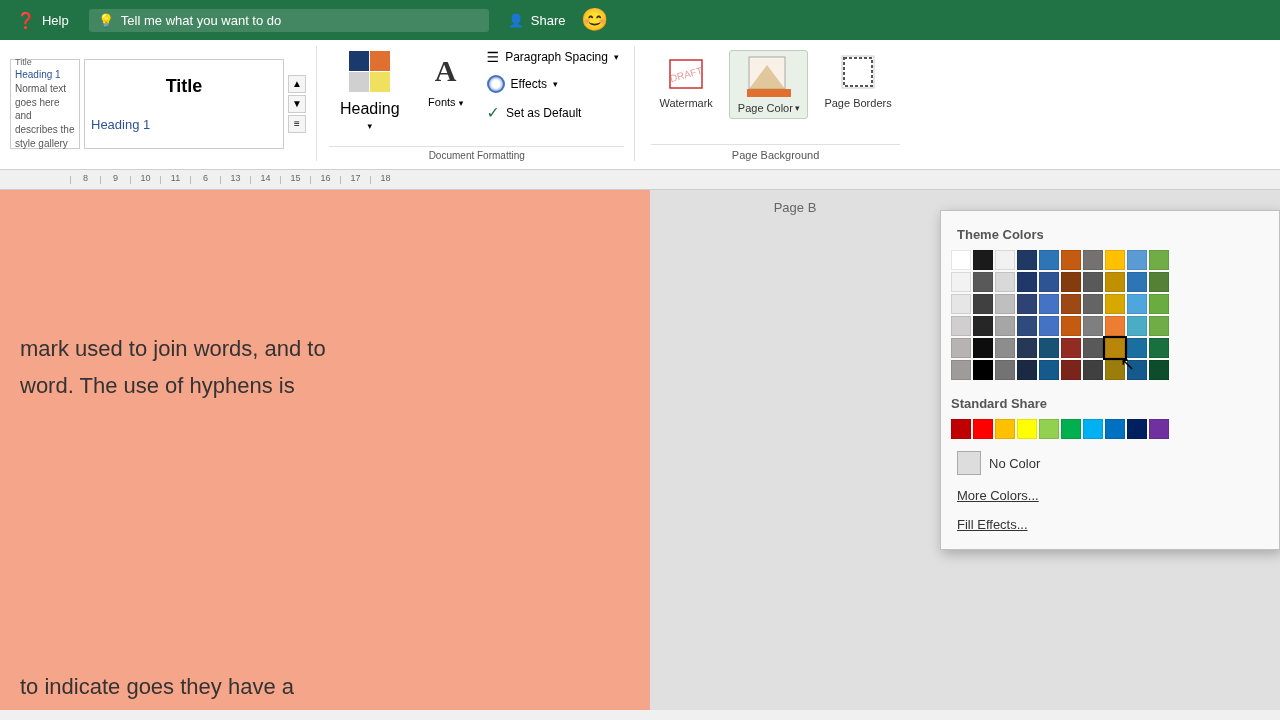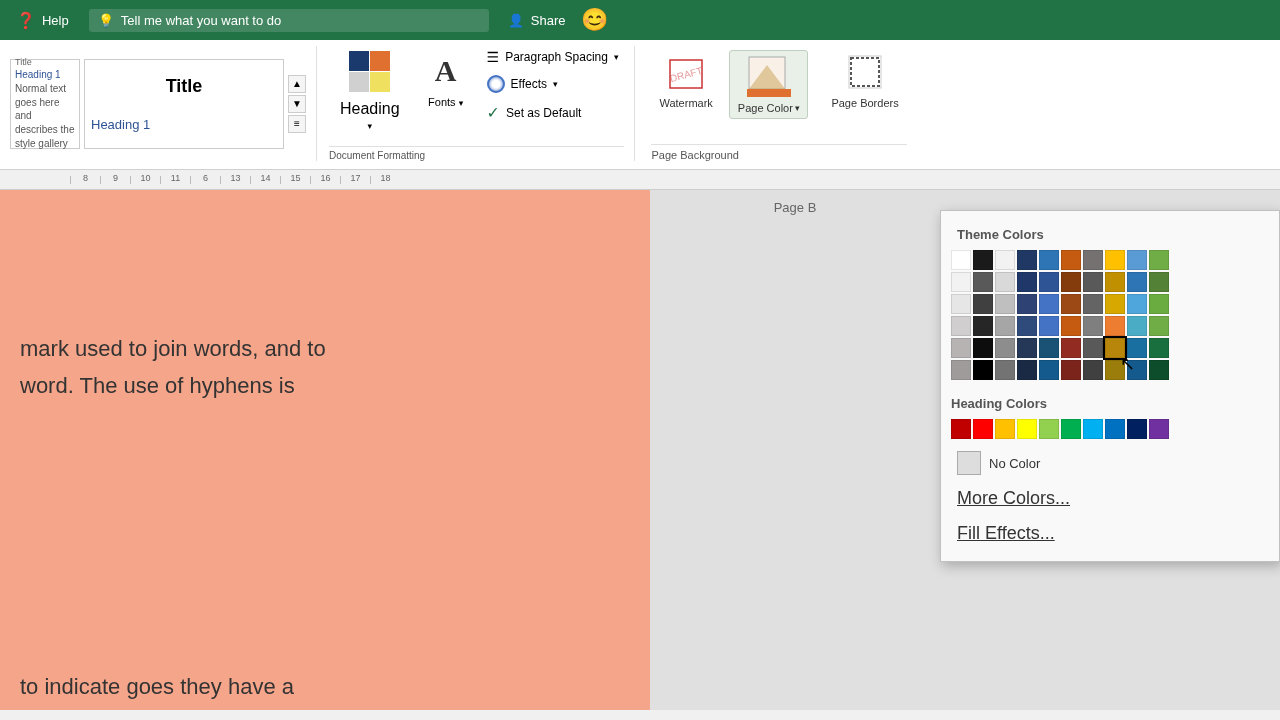--- a/index.html
+++ b/index.html
@@ -263,21 +263,21 @@
       border: 1px solid #aaa;
       background: #ddd;
     }
     .no-color-label {
       font-size: 13px;
       color: #333;
     }
 
     .color-menu-item {
       padding: 7px 16px;
-      font-size: 18px;
+      font-size: 13px;
       color: #333;
       cursor: pointer;
       text-decoration: underline;
     }
 
     
     .watermark-btn {
       display: flex;
       flex-direction: column;
       align-items: center;
@@ -325,21 +325,20 @@
     }
 
     .page-borders-btn {
       display: flex;
       flex-direction: column;
       align-items: center;
       gap: 3px;
       padding: 4px 8px;
       cursor: pointer;
       border-radius: 3px;
-      margin-left: 7px;
     }
 
     .colors-btn, .fonts-btn {
       display: flex;
       flex-direction: column;
       align-items: center;
       gap: 3px;
       padding: 3px 5px;
       cursor: pointer;
       border-radius: 3px;
@@ -399,20 +398,21 @@
       display: flex;
       gap: 8px;
       flex: 1;
       align-items: flex-start;
       padding-top: 4px;
     }
 
     .group-label {
       font-size: 11px;
       color: #555;
+      text-align: center;
       margin-top: auto;
       padding-top: 4px;
       width: 100%;
       border-top: 1px solid #e0e0e0;
     }
 
     .ribbon-container {
       position: relative;
     }
 
@@ -660,21 +660,21 @@
           <div class="color-swatch" style="background: rgb(20, 90, 140);"></div>
           <div class="color-swatch" style="background: rgb(123, 36, 28);"></div>
           <div class="color-swatch" style="background: rgb(64, 64, 64);"></div>
           <div class="color-swatch" style="background: rgb(154, 125, 10);"></div>
           <div class="color-swatch" style="background: rgb(20, 90, 140);"></div>
           <div class="color-swatch" style="background: rgb(14, 77, 43);"></div>
         </div>
       </div>
 
     <div class="standard-colors-section">
-      <div class="color-section-title" style="padding-left:0;">Heading Colors</div>
+      <div class="color-section-title" style="padding-left:0;">Standard Share</div>
       <div class="standard-color-row" id="standard-color-row">
           <div class="color-swatch" style="background: rgb(192, 0, 0);"></div>
           <div class="color-swatch" style="background: rgb(255, 0, 0);"></div>
           <div class="color-swatch" style="background: rgb(255, 192, 0);"></div>
           <div class="color-swatch" style="background: rgb(255, 255, 0);"></div>
           <div class="color-swatch" style="background: rgb(146, 208, 80);"></div>
           <div class="color-swatch" style="background: rgb(0, 176, 80);"></div>
           <div class="color-swatch" style="background: rgb(0, 176, 240);"></div>
           <div class="color-swatch" style="background: rgb(0, 112, 192);"></div>
           <div class="color-swatch" style="background: rgb(0, 32, 96);"></div>

